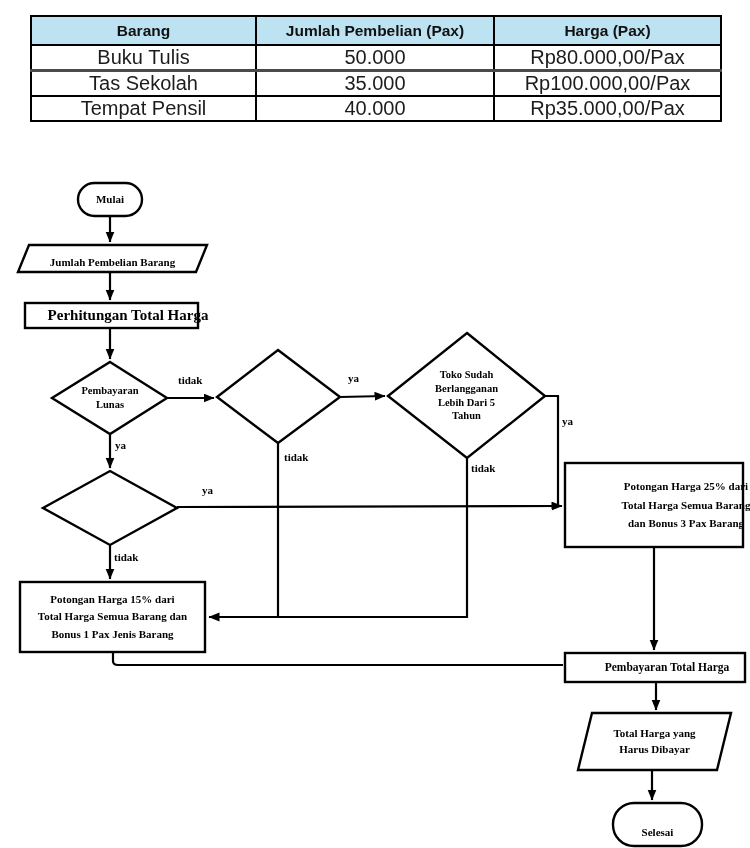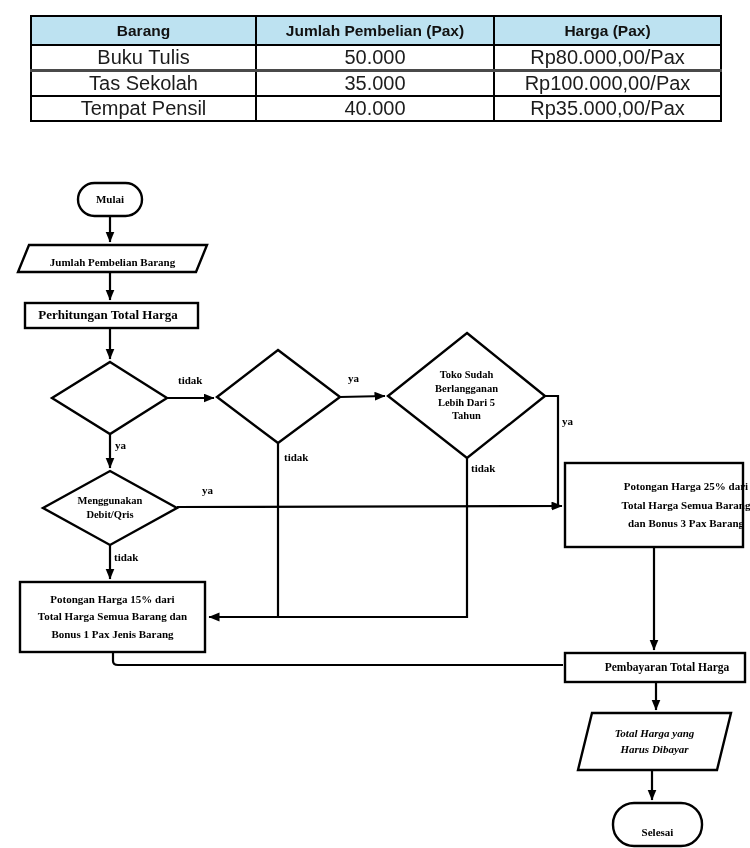--- a/index.html
+++ b/index.html
@@ -108,35 +108,35 @@
         <path d="M467,458 L467,617 L209,617" marker-end="url(#ah)"></path>
         <path d="M654,547 L654,650" marker-end="url(#ah)"></path>
         <path d="M113,652 L113,661 Q113,665 118,665 L563,665"></path>
         <path d="M656,682 L656,710" marker-end="url(#ah)"></path>
         <path d="M652,770 L652,800" marker-end="url(#ah)"></path>
       </g>
     </svg>
 
     <div class="lbl" style="left:78px;top:183px;width:64px;height:33px;font-size:11px;">Mulai</div>
     <div class="lbl" style="left:18px;top:244px;width:189px;height:36px;font-size:11px;">Jumlah Pembelian Barang</div>
-    <div class="lbl" style="left:15px;top:303px;width:186px;height:25px;font-size:13px;">Perhitungan Total Harga</div>
+    <div class="lbl" style="left:35px;top:303px;width:186px;height:25px;font-size:15px;">Perhitungan Total Harga</div>
+    <div class="lbl" style="left:52px;top:362px;width:116px;height:72px;">Pembayaran
+Lunas</div>
     <div class="lbl" style="left:388px;top:333px;width:157px;height:125px;">Toko Sudah
 Berlangganan
 Lebih Dari 5
 Tahun</div>
-    <div class="lbl" style="left:43px;top:471px;width:134px;height:74px;">Menggunakan
-Debit/Qris</div>
     <div class="lbl" style="left:20px;top:582px;width:185px;height:70px;font-size:11px;line-height:1.55;">Potongan Harga 15% dari
 Total Harga Semua Barang dan
 Bonus 1 Pax Jenis Barang</div>
     <div class="lbl" style="left:565px;top:463px;width:178px;height:84px;font-size:11px;line-height:1.7;padding-left:32px;">Potongan Harga 25% dari
 Total Harga Semua Barang
 dan Bonus 3 Pax Barang</div>
     <div class="lbl" style="left:565px;top:653px;width:204px;height:29px;font-size:11.5px;">Pembayaran Total Harga</div>
-    <div class="lbl" style="left:578px;top:713px;width:153px;height:56px;font-size:11px;line-height:1.5;font-style:italic;">Total Harga yang
+    <div class="lbl" style="left:578px;top:713px;width:153px;height:56px;font-size:11px;line-height:1.5;">Total Harga yang
 Harus Dibayar</div>
     <div class="lbl" style="left:613px;top:803px;width:89px;height:43px;font-size:11px;margin-top:8px;">Selesai</div>
 
     <div class="elbl" style="left:178px;top:374px;">tidak</div>
     <div class="elbl" style="left:348px;top:372px;">ya</div>
     <div class="elbl" style="left:115px;top:439px;">ya</div>
     <div class="elbl" style="left:562px;top:415px;">ya</div>
     <div class="elbl" style="left:202px;top:484px;">ya</div>
     <div class="elbl" style="left:114px;top:551px;">tidak</div>
     <div class="elbl" style="left:284px;top:451px;">tidak</div>

